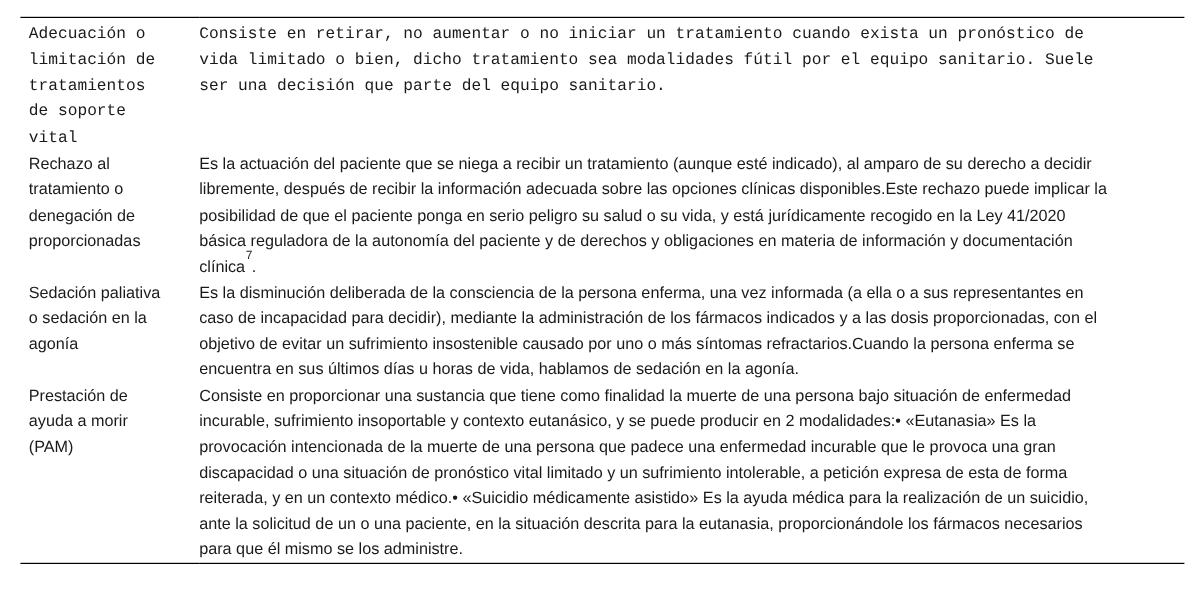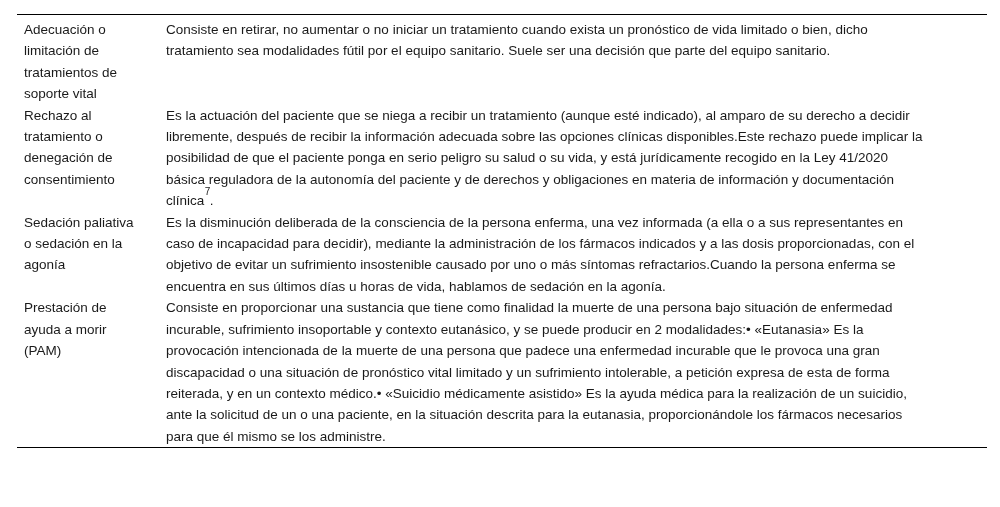--- a/index.html
+++ b/index.html
@@ -32,21 +32,21 @@
     text-align: left;
   }
   td.term-cell {
     width: 112px;
     padding-left: 7px;
     padding-right: 30px;
   }
   td.def-cell {
     padding-right: 58px;
   }
-  .def-table tr:first-child td { padding-top: 4px; }
+  .def-table tr:first-child td { padding-top: 4px; font-family: Liberation Mono, monospace; }
   .def-table tr:last-child td { padding-bottom: 0; }
   sup.fnref {
     font-size: 10px;
     line-height: 0;
     position: relative;
     top: -5px;
     left: 0.5px;
   }
 </style>
 </head>
@@ -57,21 +57,21 @@
     <tr>
       <td class="term-cell">
         <span>Adecuación o limitación de tratamientos de soporte vital</span>
       </td>
       <td class="def-cell">
         <span>Consiste en retirar, no aumentar o no iniciar un tratamiento cuando exista un pronóstico de vida limitado o bien, dicho tratamiento sea modalidades fútil por el equipo sanitario. Suele ser una decisión que parte del equipo sanitario.</span>
       </td>
     </tr>
     <tr>
       <td class="term-cell">
-        <span>Rechazo al tratamiento o denegación de consentimiento</span>
+        <span>Rechazo al tratamiento o denegación de proporcionadas</span>
       </td>
       <td class="def-cell">
         <span>Es la actuación del paciente que se niega a recibir un tratamiento (aunque esté indicado), al amparo de su derecho a decidir libremente, después de recibir la información adecuada sobre las opciones clínicas disponibles.Este rechazo puede implicar la posibilidad de que el paciente ponga en serio peligro su salud o su vida, y está jurídicamente recogido en la Ley 41/2020 básica reguladora de la autonomía del paciente y de derechos y obligaciones en materia de información y documentación clínica</span><sup class="fnref">7</sup><span>.</span>
       </td>
     </tr>
     <tr>
       <td class="term-cell">
         <span>Sedación paliativa o sedación en la agonía</span>
       </td>
       <td class="def-cell">

